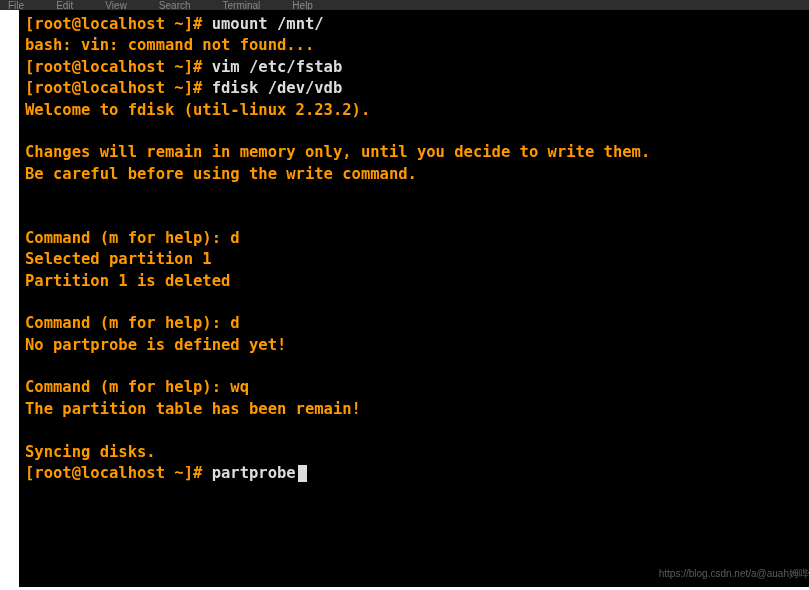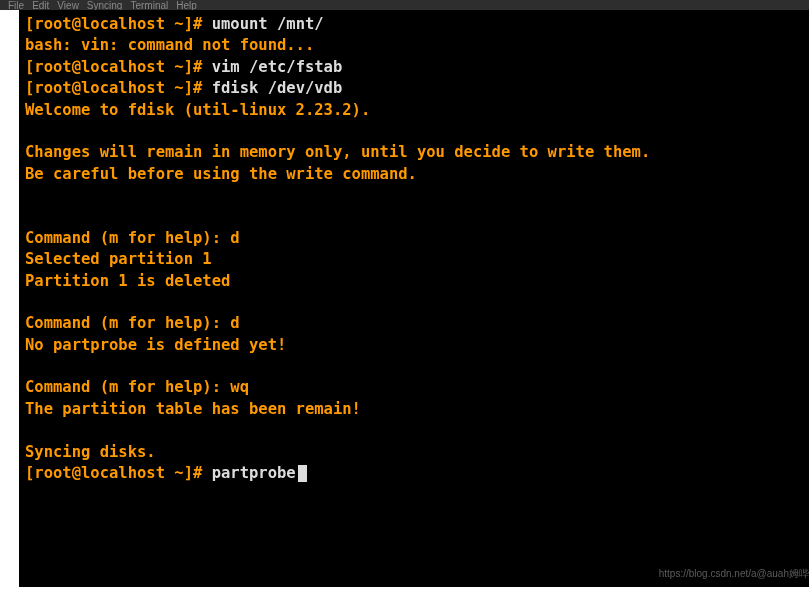--- a/index.html
+++ b/index.html
@@ -14,21 +14,21 @@
       height: 590px;
       overflow: hidden;
     }
     .menu-bar {
       height: 10px;
       background: #2e2e2e;
       color: #888;
       font-size: 10px;
       padding: 0 8px;
       display: flex;
-      gap: 8px;
+      gap: 32px;
       align-items: flex-start;
       overflow: hidden;
     }
     .terminal {
       background: #000;
       width: 800px;
       height: 577px;
       margin: 0 3px 3px 19px;
       padding: 4px 6px;
       font-family: "DejaVu Sans Mono", Consolas, "Courier New", monospace;
@@ -66,21 +66,21 @@
       margin-left: 2px;
     }
   </style>
 </head>
 <body>
 
 <div class="menu-bar">
   <span>File</span>
   <span>Edit</span>
   <span>View</span>
-  <span>Syncing</span>
+  <span>Search</span>
   <span>Terminal</span>
   <span>Help</span>
 </div>
 
 <div class="terminal">
   <div id="terminal-lines">
       <div class="line"><span class="prompt">[root@localhost ~]# </span><span class="cmd">umount /mnt/</span></div>
       <div class="line">bash: vin: command not found...</div>
       <div class="line"><span class="prompt">[root@localhost ~]# </span><span class="cmd">vim /etc/fstab</span></div>
       <div class="line"><span class="prompt">[root@localhost ~]# </span><span class="cmd">fdisk /dev/vdb</span></div>

